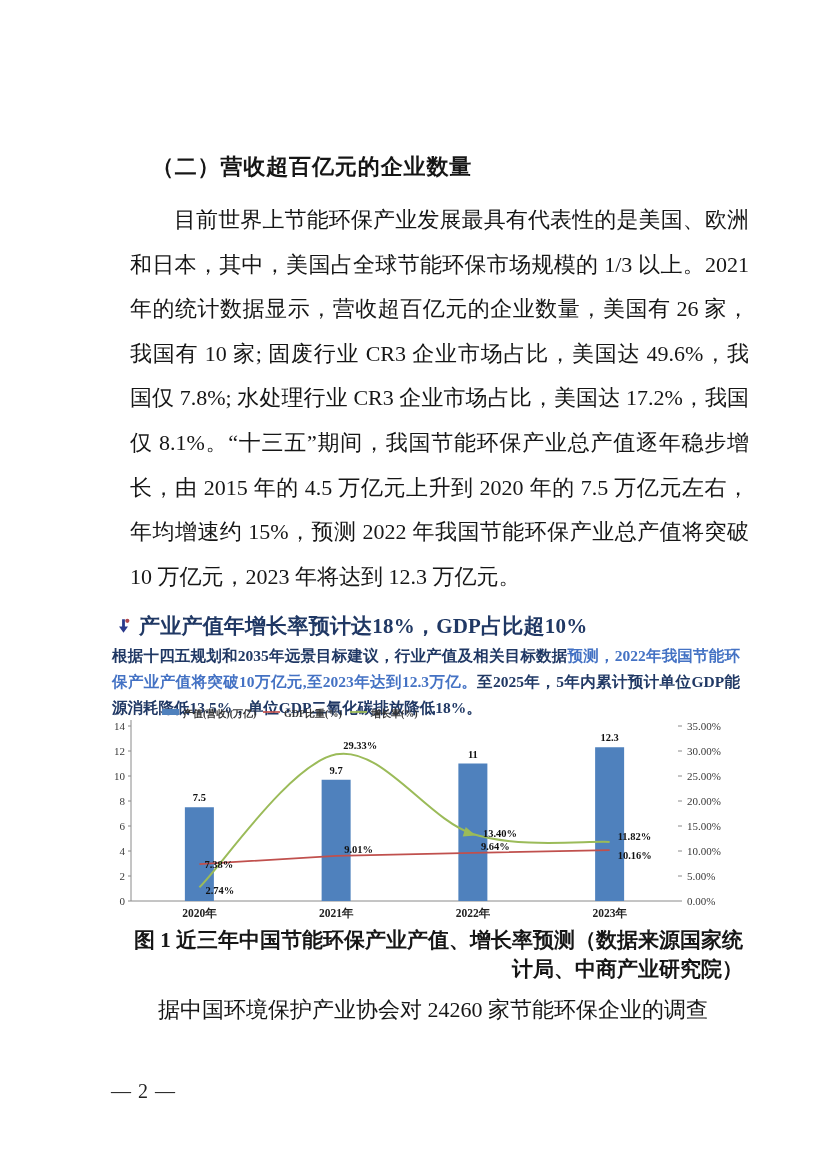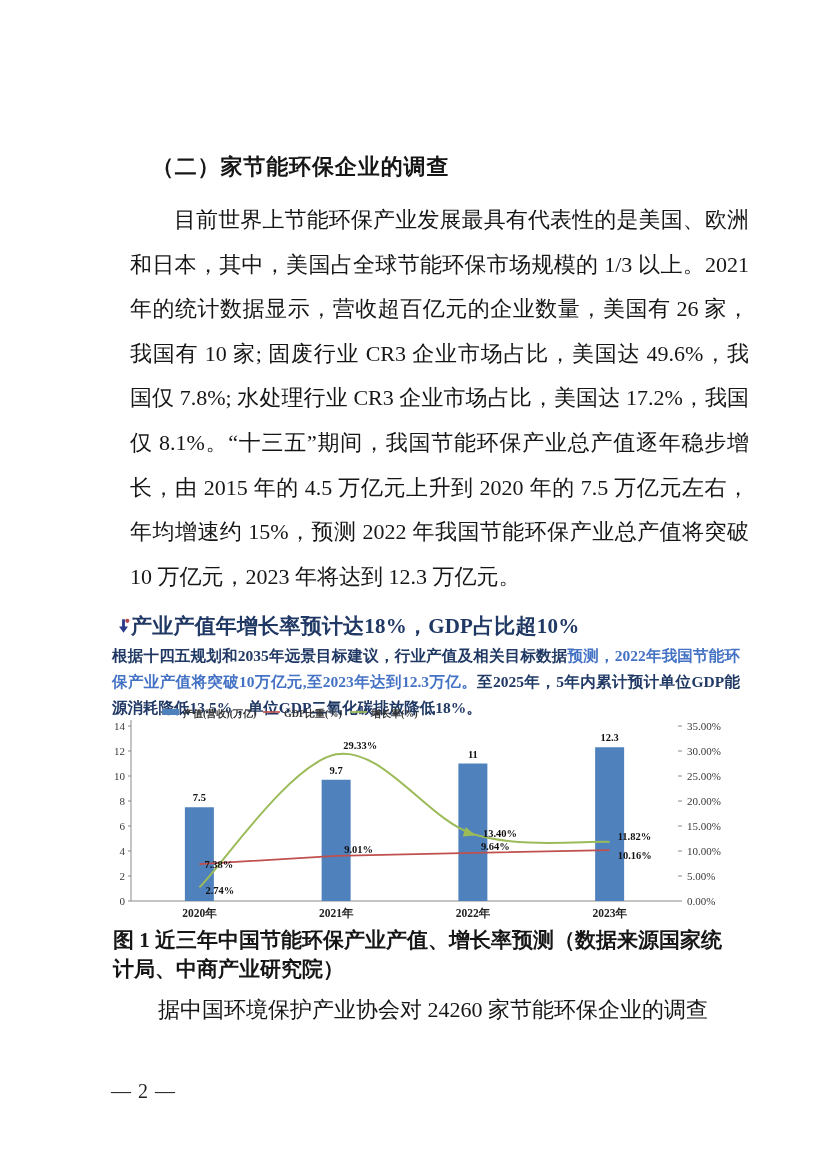--- a/index.html
+++ b/index.html
@@ -2,38 +2,38 @@
 <html><head>
 <meta charset="utf-8">
 <style>
   * { margin:0; padding:0; box-sizing:border-box; }
   html,body { width:826px; height:1169px; background:#ffffff; }
   body { position:relative; font-family:"Liberation Serif","DejaVu Serif",serif; color:#161616; overflow:hidden; }
   .abs { position:absolute; }
   .heading { left:114px; top:152px; width:620px; font-size:22px; font-weight:bold; text-indent:1.72em; letter-spacing:.04em; }
   .para1 { left:130px; top:198px; width:619px; font-size:22px; line-height:44.6px; text-align:justify; text-justify:inter-ideograph; text-indent:2em; }
   .chart-block { left:110px; top:606px; width:662px; }
-  .chart-title-row { position:absolute; left:6px; top:6px; display:flex; align-items:center; }
+  .chart-title-row { position:absolute; left:6px; top:6px; display:flex; align-items:center; gap:8px; }
   .chart-title { font-size:21px; font-weight:bold; color:#203864; letter-spacing:.01em; }
   .chart-subtitle { position:absolute; left:2px; top:37px; width:628px; font-size:15.5px; font-weight:bold; color:#203864; line-height:26px; text-align:justify; text-justify:inter-ideograph; }
   .chart-subtitle .hl { color:#4472c4; }
   .chart-svg { position:absolute; left:0px; top:94px; }
   svg text { font-family:"Liberation Serif","DejaVu Serif",serif; }
   svg .ax { font-size:11px; fill:#3a3a3a; }
   svg .xl { font-size:11.5px; font-weight:bold; fill:#222; }
   svg .vl { font-size:10.5px; font-weight:bold; fill:#111; }
   svg .lg { font-size:10px; font-weight:600; fill:#333; }
-  .caption { left:113px; top:926px; width:621px; font-size:21px; font-weight:bold; text-align:left; line-height:29px; }
+  .caption { left:122px; top:926px; width:621px; font-size:21px; font-weight:bold; text-align:right; line-height:29px; }
   .para2 { left:114px; top:990px; width:619px; font-size:22px; line-height:40px; text-align:justify; text-indent:2em; }
   .pageno { left:111px; top:1080px; font-size:20px; letter-spacing:1px; color:#222; }
 </style>
 </head>
 <body>
 
-<div class="abs heading">（二）家节能环保企业的调查</div>
+<div class="abs heading">（二）营收超百亿元的企业数量</div>
 
 <p class="abs para1">目前世界上节能环保产业发展最具有代表性的是美国、欧洲和日本，其中，美国占全球节能环保市场规模的 1/3 以上。2021 年的统计数据显示，营收超百亿元的企业数量，美国有 26 家，我国有 10 家; 固废行业 CR3 企业市场占比，美国达 49.6%，我国仅 7.8%; 水处理行业 CR3 企业市场占比，美国达 17.2%，我国仅 8.1%。“十三五”期间，我国节能环保产业总产值逐年稳步增长，由 2015 年的 4.5 万亿元上升到 2020 年的 7.5 万亿元左右，年均增速约 15%，预测 2022 年我国节能环保产业总产值将突破 10 万亿元，2023 年将达到 12.3 万亿元。</p>
 
 <div class="abs chart-block" style="height:320px;">
   <div class="chart-title-row">
     <span style="display:inline-flex;">
       <svg width="15" height="16" viewBox="0 0 15 16">
         <circle cx="11.3" cy="2.8" r="2.1" fill="#b0484f"></circle>
         <path d="M6.1 1.2 L8.9 1.2 L8.9 8.6 L12 8.6 L7.5 14.8 L3 8.6 L6.1 8.6 Z" fill="#2b3a8c"></path>
       </svg>

